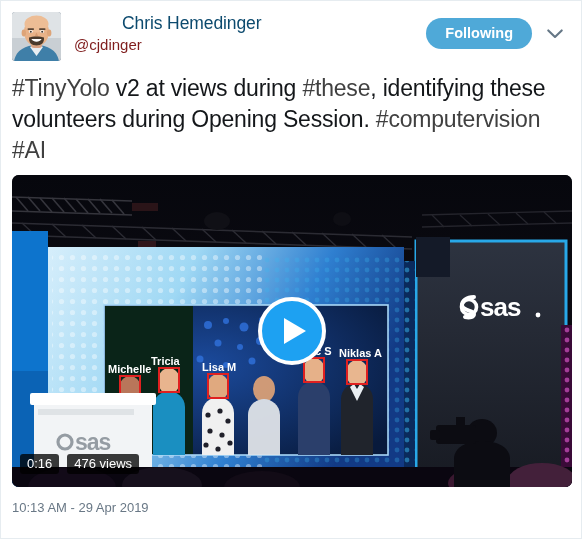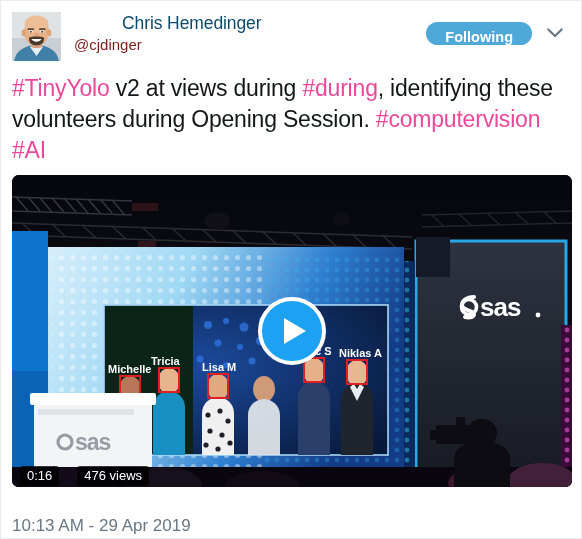--- a/index.html
+++ b/index.html
@@ -72,21 +72,21 @@
     padding-top: 6px;
   }
   .follow-button {
     background: #4fa9d8;
     color: #ffffff;
     font-size: 14.5px;
     font-weight: bold;
     border: none;
     border-radius: 100px;
     padding: 0 19px;
-    height: 23px;
+    height: 31px;
     line-height: 31px;
     cursor: pointer;
     font-family: "Liberation Sans", sans-serif;
     white-space: nowrap;
   }
   .caret-button {
     width: 30px;
     height: 30px;
     margin-left: 8px;
     display: flex;
@@ -99,21 +99,21 @@
   
   .tweet-text {
     margin-top: 9px;
     font-size: 23px;
     line-height: 31px;
     color: #14171a;
     letter-spacing: -0.2px;
     word-wrap: break-word;
   }
   .tweet-text .lnk {
-    color: #ec4899;
+    color: #404040;
     text-decoration: none;
     cursor: pointer;
   }
 
   
   .media-wrap {
     position: relative;
     margin-top: 9px;
     width: 560px;
     height: 312px;
@@ -145,41 +145,41 @@
     height: 0;
     margin-left: 5px;
     border-top: 13px solid transparent;
     border-bottom: 13px solid transparent;
     border-left: 22px solid #ffffff;
   }
 
   .media-badges {
     position: absolute;
     left: 8px;
-    bottom: 1px;
+    bottom: 13px;
     display: flex;
-    gap: 18px;
+    gap: 8px;
     align-items: center;
     margin-top: 20px;
   }
   .badge {
     background: rgba(0,0,0,0.77);
     color: #ffffff;
     font-size: 13px;
     line-height: 20px;
     height: 20px;
     padding: 0 7px;
     border-radius: 3px;
     white-space: nowrap;
   }
 
   
   .tweet-footer {
-    margin-top: 29px;
-    font-size: 17px;
+    margin-top: 11px;
+    font-size: 13px;
     color: #697886;
     line-height: 20px;
   }
   .tweet-footer .ts {
     color: #697886;
     text-decoration: none;
     cursor: pointer;
   }
 </style>
 </head>
@@ -238,21 +238,21 @@
       <button class="follow-button">Following</button>
       <div class="caret-button">
         <svg width="16" height="10" viewBox="0 0 16 10" xmlns="http://www.w3.org/2000/svg">
           <path d="M1.3 1.4 L8 8 L14.7 1.4" fill="none" stroke="#657786" stroke-width="2.1" stroke-linecap="round" stroke-linejoin="round"></path>
         </svg>
       </div>
     </div>
   </div>
 
   <div class="tweet-text">
-    <span class="lnk">#TinyYolo</span><span> v2 at views during </span><span class="lnk">#during</span><span>, identifying these volunteers during Opening Session. </span><span class="lnk">#computervision</span><span> </span><span class="lnk">#AI</span>
+    <span class="lnk">#TinyYolo</span><span> v2 at views during </span><span class="lnk">#these</span><span>, identifying these volunteers during Opening Session. </span><span class="lnk">#computervision</span><span> </span><span class="lnk">#AI</span>
   </div>
 
   <div class="media-wrap">
 
     <svg class="scene" viewBox="0 0 560 312" xmlns="http://www.w3.org/2000/svg">
       <defs>
         <linearGradient id="ledwall" x1="0" y1="0" x2="1" y2="0.35">
           <stop offset="0%" stop-color="#d6eefb"></stop>
           <stop offset="38%" stop-color="#9fd8f4"></stop>
           <stop offset="72%" stop-color="#2f7fd0"></stop>

